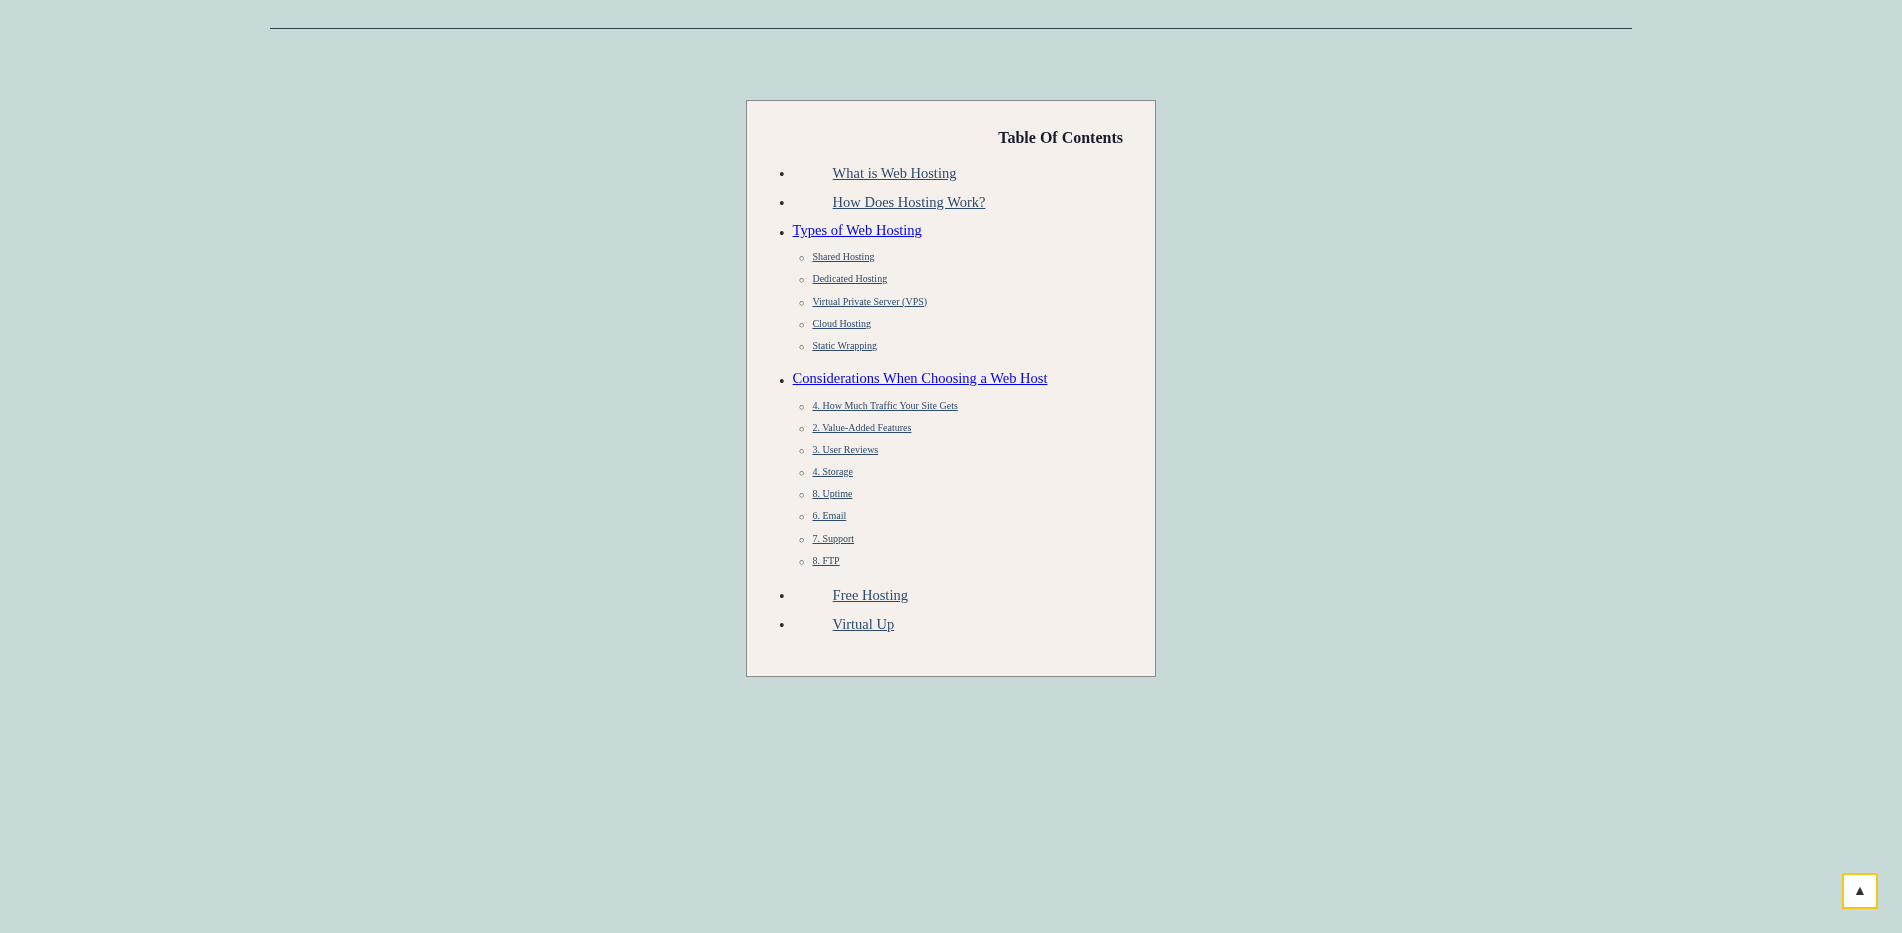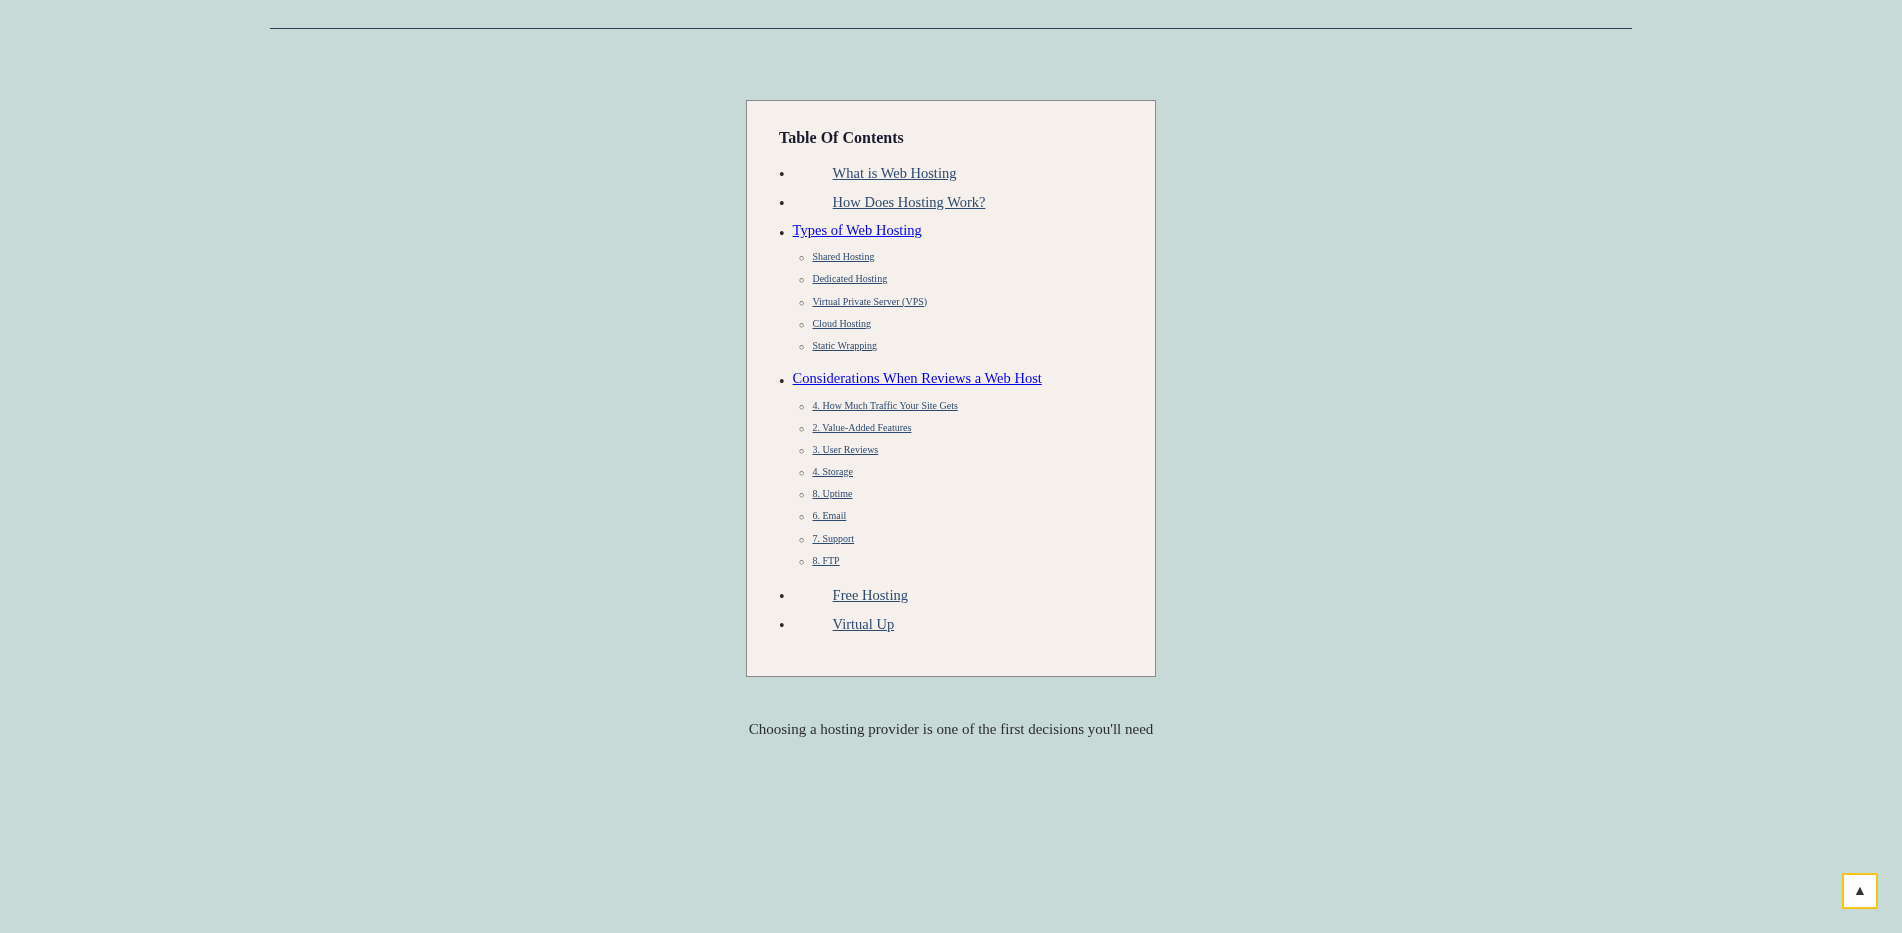--- a/index.html
+++ b/index.html
@@ -39,20 +39,21 @@
       padding: 28px 32px 32px 32px;
       margin-bottom: 40px;
     }
 
     .toc-title {
       font-family: Georgia, serif;
       font-size: 16px;
       font-weight: bold;
       color: #1a1a2e;
       margin-bottom: 16px;
+      text-align: right;
     }
 
     .toc-main-list {
       list-style: none;
       padding: 0;
       margin: 0;
     }
 
     .toc-main-list > li {
       display: flex;
@@ -188,21 +189,21 @@
           <li>
             <span class="circle-bullet">○</span>
             <a href="#static-hosting">Static Wrapping</a>
           </li>
         </ul>
       </li>
 
       <li class="has-sub">
         <div class="main-link-row">
           <span class="bullet">•</span>
-          <a href="#considerations">Considerations When Reviews a Web Host</a>
+          <a href="#considerations">Considerations When Choosing a Web Host</a>
         </div>
         <ul class="toc-sub-list">
           <li>
             <span class="circle-bullet">○</span>
             <a href="#traffic">4. How Much Traffic Your Site Gets</a>
           </li>
           <li>
             <span class="circle-bullet">○</span>
             <a href="#value-added">2. Value-Added Features</a>
           </li>
@@ -239,19 +240,18 @@
       </li>
 
       <li>
         <span class="bullet">•</span>
         <a href="#wrapping-up">Virtual Up</a>
       </li>
 
     </ul>
   </div>
 
-  <div class="bottom-text">Choosing a hosting provider is one of the first decisions you'll need</div>
 
 </div>
 
 <div class="scroll-top-btn">
   <span>▲</span>
 </div>
 
 </body></html>

